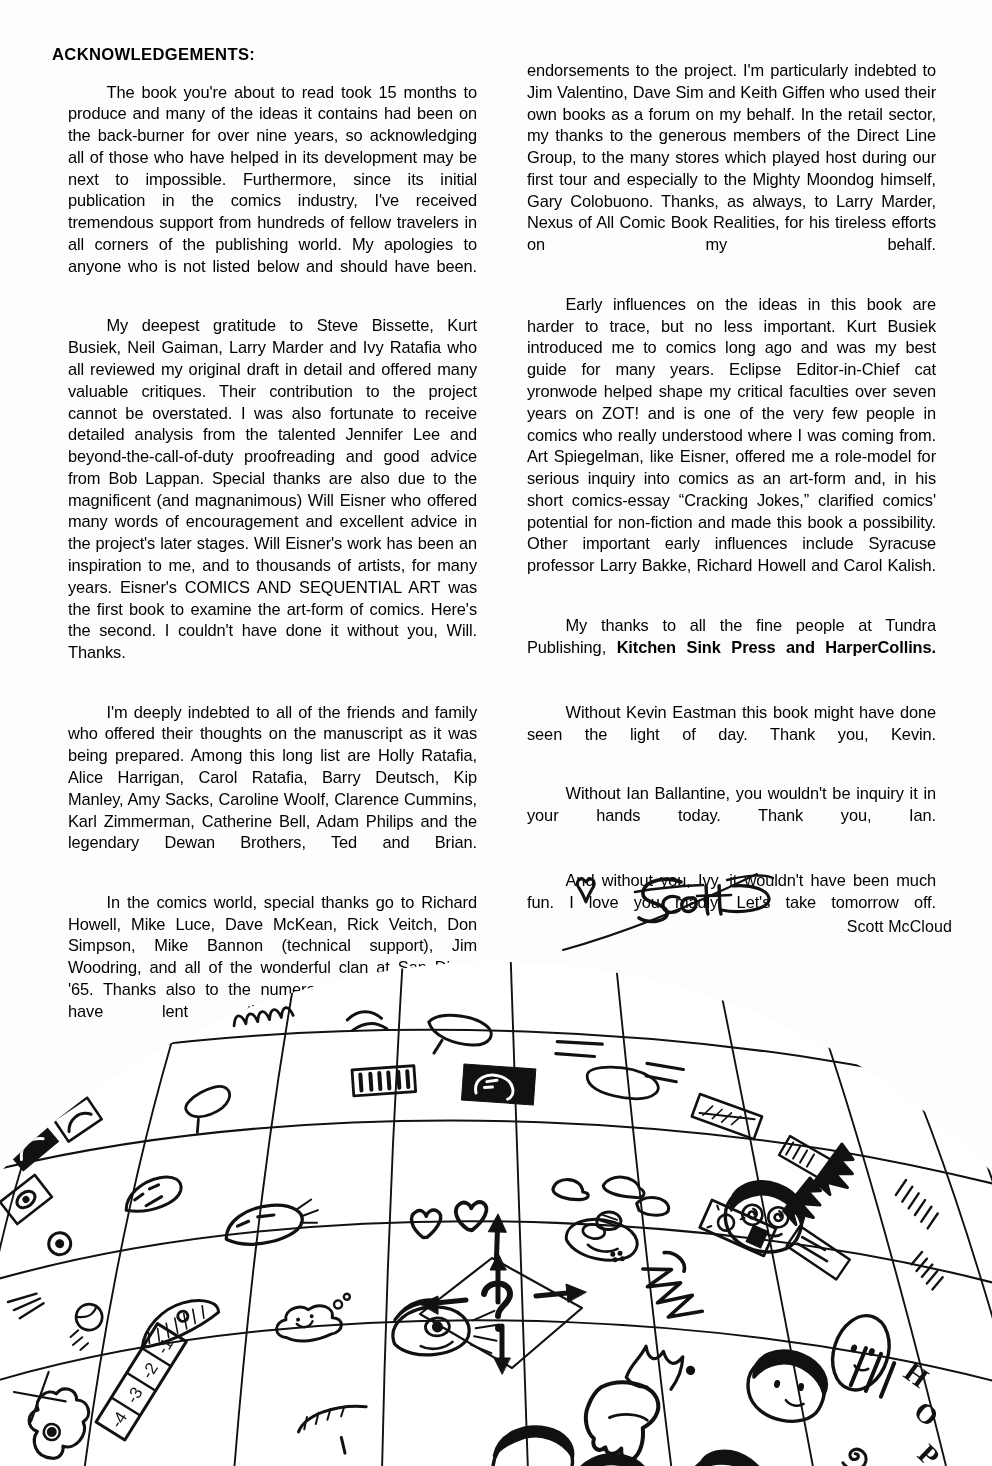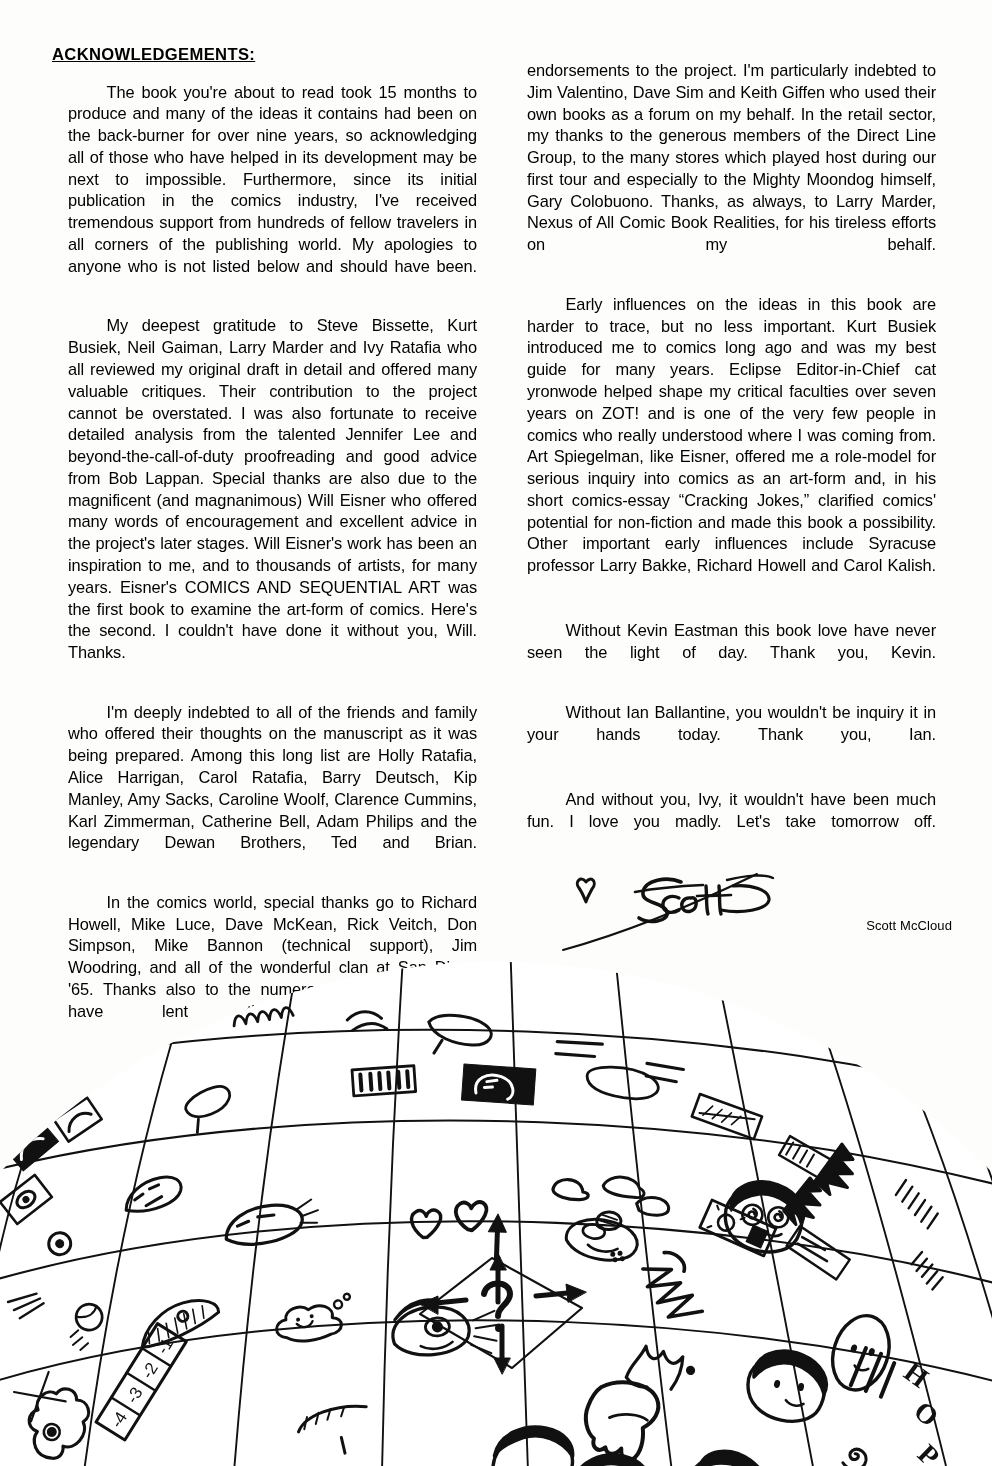--- a/index.html
+++ b/index.html
@@ -43,21 +43,20 @@
   .column.left  { left: 52px; }
   .column.right { left: 511px; }
 
   h1.ack-heading {
     font-size: 16.6px;
     font-weight: bold;
     letter-spacing: 0.35px;
     margin: 0 0 0 0;
     line-height: 1.30;
     text-align: left;
-    text-decoration: underline;
   }
   p {
     margin: 16px;
     text-indent: 2.35em;
     text-align: justify;
   }
   p.no-indent { text-indent: 0; }
   p.spaced-before { margin-top: 1.32em; }
   .semibold { font-weight: 600; }
 
@@ -78,21 +77,21 @@
   }
   .signature-svg {
     position: absolute;
     left: 50px;
     top: -2px;
   }
   .signature-name {
     position: absolute;
     right: 0px;
     top: 56px;
-    font-size: 13px;
+    font-size: 16px;
     letter-spacing: 0.1px;
     white-space: nowrap;
   }
 
   
   .illustration {
     position: absolute;
     left: 0;
     top: 952px;
     width: 992px;
@@ -112,21 +111,22 @@
       <h1 class="ack-heading">ACKNOWLEDGEMENTS:</h1>
       <p>The book you're about to read took 15 months to produce and many of the ideas it contains had been on the back-burner for over nine years, so acknowledging all of those who have helped in its development may be next to impossible. Furthermore, since its initial publication in the comics industry, I've received tremendous support from hundreds of fellow travelers in all corners of the publishing world. My apologies to anyone who is not listed below and should have been.</p>
       <p>My deepest gratitude to Steve Bissette, Kurt Busiek, Neil Gaiman, Larry Marder and Ivy Ratafia who all reviewed my original draft in detail and offered many valuable critiques. Their contribution to the project cannot be overstated. I was also fortunate to receive detailed analysis from the talented Jennifer Lee and beyond-the-call-of-duty proofreading and good advice from Bob Lappan. Special thanks are also due to the magnificent (and magnanimous) Will Eisner who offered many words of encouragement and excellent advice in the project's later stages. Will Eisner's work has been an inspiration to me, and to thousands of artists, for many years. Eisner's COMICS AND SEQUENTIAL ART was the first book to examine the art-form of comics. Here's the second. I couldn't have done it without you, Will. Thanks.</p>
       <p>I'm deeply indebted to all of the friends and family who offered their thoughts on the manuscript as it was being prepared. Among this long list are Holly Ratafia, Alice Harrigan, Carol Ratafia, Barry Deutsch, Kip Manley, Amy Sacks, Caroline Woolf, Clarence Cummins, Karl Zimmerman, Catherine Bell, Adam Philips and the legendary Dewan Brothers, Ted and Brian.</p>
       <p>In the comics world, special thanks go to Richard Howell, Mike Luce, Dave McKean, Rick Veitch, Don Simpson, Mike Bannon (technical support), Jim Woodring, and all of the wonderful clan at San Diego '65. Thanks also to the numerous professionals who have lent their support and</p>
     </div>
 
     <div class="column right">
       <p class="no-indent">endorsements to the project. I'm particularly indebted to Jim Valentino, Dave Sim and Keith Giffen who used their own books as a forum on my behalf. In the retail sector, my thanks to the generous members of the Direct Line Group, to the many stores which played host during our first tour and especially to the Mighty Moondog himself, Gary Colobuono. Thanks, as always, to Larry Marder, Nexus of All Comic Book Realities, for his tireless efforts on my behalf.</p>
       <p>Early influences on the ideas in this book are harder to trace, but no less important. Kurt Busiek introduced me to comics long ago and was my best guide for many years. Eclipse Editor-in-Chief cat yronwode helped shape my critical faculties over seven years on ZOT! and is one of the very few people in comics who really understood where I was coming from. Art Spiegelman, like Eisner, offered me a role-model for serious inquiry into comics as an art-form and, in his short comics-essay “Cracking Jokes,” clarified comics' potential for non-fiction and made this book a possibility. Other important early influences include Syracuse professor Larry Bakke, Richard Howell and Carol Kalish.</p>
-      <p class="spaced-before">Without Kevin Eastman this book love have never seen the light of day. Thank you, Kevin.</p>
+      <p><span>My thanks to all the fine people at Tundra Publishing, </span><span class="semibold">Kitchen Sink Press and HarperCollins.</span></p>
+      <p class="spaced-before">Without Kevin Eastman this book might have done seen the light of day. Thank you, Kevin.</p>
       <p>Without Ian Ballantine, you wouldn't be inquiry it in your hands today. Thank you, Ian.</p>
       <p class="spaced-before">And without you, Ivy, it wouldn't have been much fun. I love you madly. Let's take tomorrow off.</p>
     </div>
 
     <div class="signature-block">
       <svg class="signature-svg" width="300" height="92" viewBox="0 0 300 92">
         <g fill="none" stroke="#111" stroke-linecap="round" stroke-linejoin="round">
 
           <path d="M18 28 C13 22 20 15 25 22 C30 15 37 22 31 29 C29 33 26 38 25 42 C23 37 21 32 18 28 Z" stroke-width="3"></path>
 

